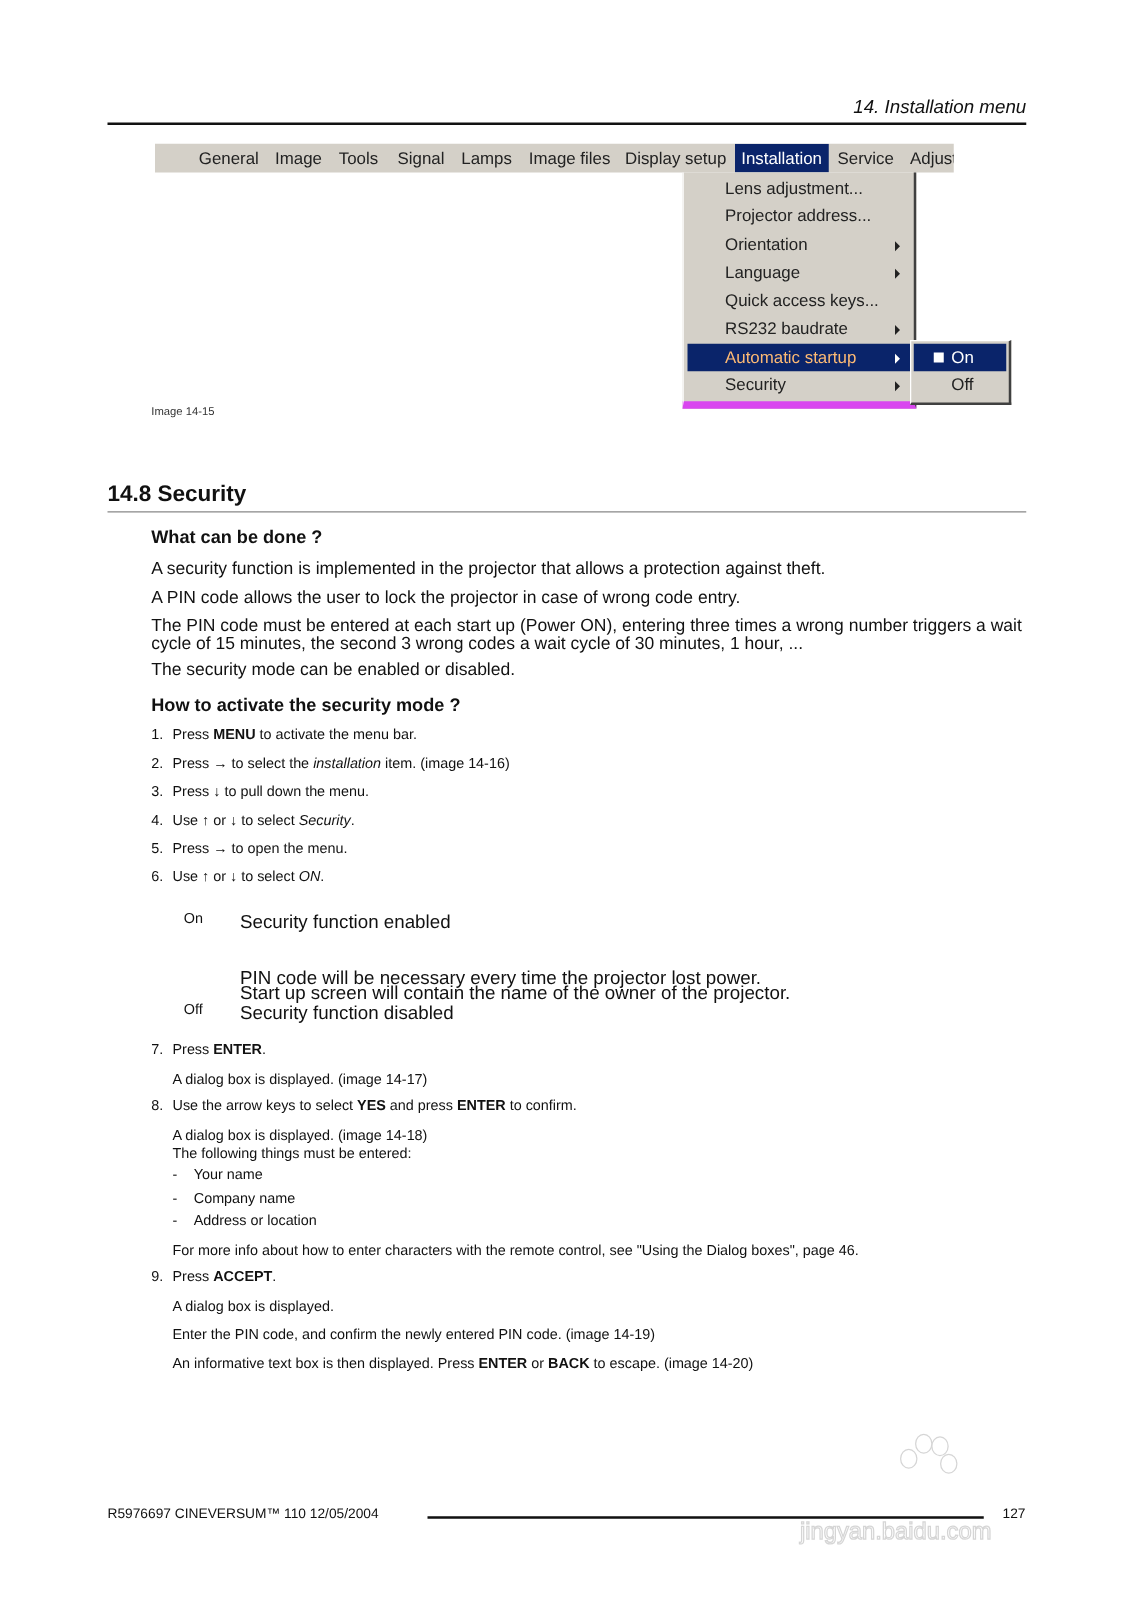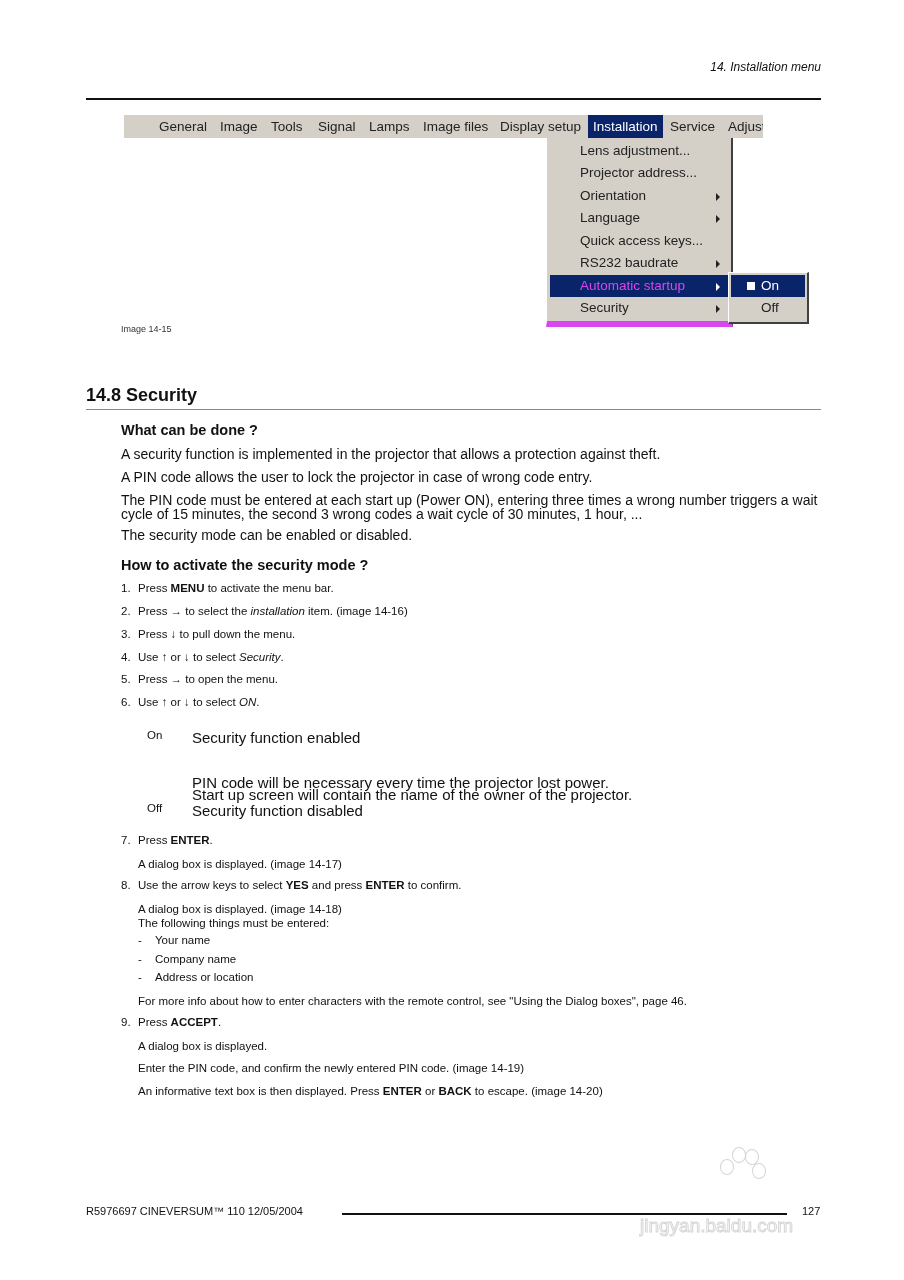--- a/index.html
+++ b/index.html
@@ -1,22 +1,22 @@
 <!DOCTYPE html>
 <html><head>
 <meta charset="utf-8">
 <style>
   html, body { margin: 0; padding: 0; background: #ffffff; }
   body {
     width: 904px; height: 1280px; position: relative; overflow: hidden;
     font-family: "Liberation Sans", sans-serif; color: #111;
   }
   .header-title {
-    position: absolute; right: 83px; top: 60px;
-    font-size: 12px; font-style: italic; color: #111;
+    position: absolute; right: 83px; top: 77px;
+    font-size: 15px; font-style: italic; color: #111;
   }
   .header-rule {
     position: absolute; left: 86px; width: 735px; top: 98px; height: 2px; background: #111;
   }
   
   .menubar {
     position: absolute; left: 124px; top: 115px; width: 639px; height: 23px;
     background: #d4d0c8; font-size: 13.5px; color: #222; overflow: hidden; white-space: nowrap;
   }
   .menubar span { position: absolute; top: 4px; margin-left: 39px; }
@@ -27,21 +27,21 @@
     position: absolute; left: 546px; top: 138px; width: 184px; height: 183px;
     background: #d4d0c8; border-right: 2px solid #404040; border-bottom: 6px solid #d946ef;
     border-left: 1px solid #fff; font-size: 13.5px; color: #222;
   }
   .dd-item { position: absolute; left: 3px; width: 178px; height: 22px; line-height: 22px; }
   .dd-item .lbl { position: absolute; left: 30px; }
   .dd-item .arrow {
     position: absolute; right: 8px; top: 8px; width: 0; height: 0;
     border-top: 4px solid transparent; border-bottom: 4px solid transparent; border-left: 4px solid #222;
   }
-  .dd-item.sel { background: #0a246a; color: #d946ef; }
+  .dd-item.sel { background: #0a246a; color: #fdba74; }
   .dd-item.sel .arrow { border-left-color: #fff; }
   .submenu {
     position: absolute; left: 728px; top: 272px; width: 78px; height: 49px;
     background: #d4d0c8; border-right: 2px solid #404040; border-bottom: 2px solid #404040;
     border-left: 1px solid #fff; border-top: 1px solid #fff; font-size: 13.5px; color: #222;
   }
   .sub-item { position: absolute; left: 2px; width: 74px; height: 22px; line-height: 22px; }
   .sub-item.sel { background: #0a246a; color: #fff; }
   .sub-item .bullet { position: absolute; left: 16px; top: 7px; width: 8px; height: 8px; background: #fff; }
   .sub-item .lbl { position: absolute; left: 30px; }

